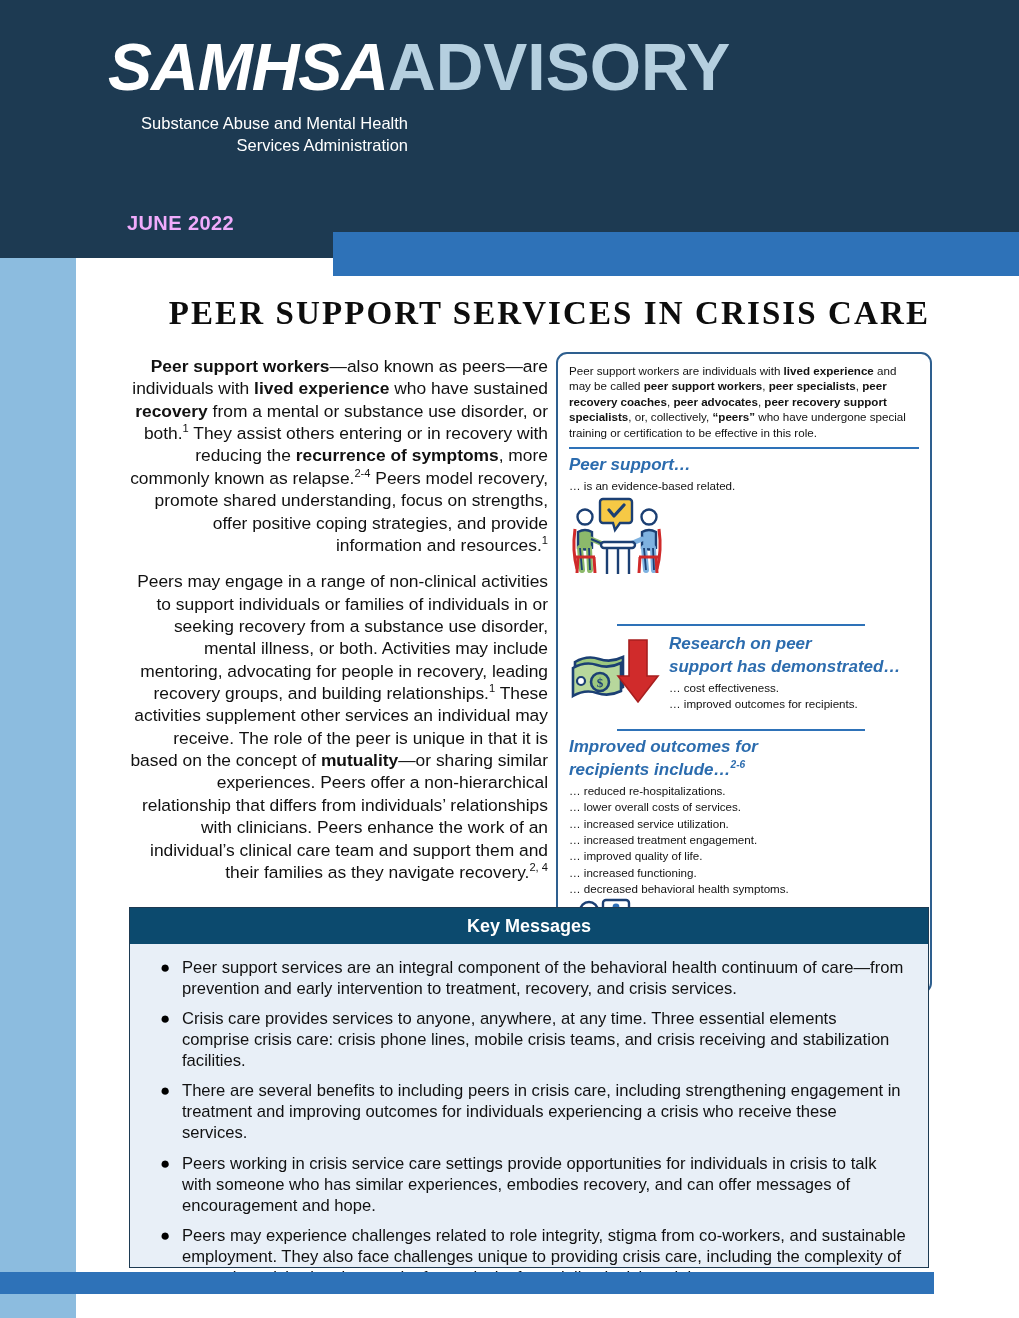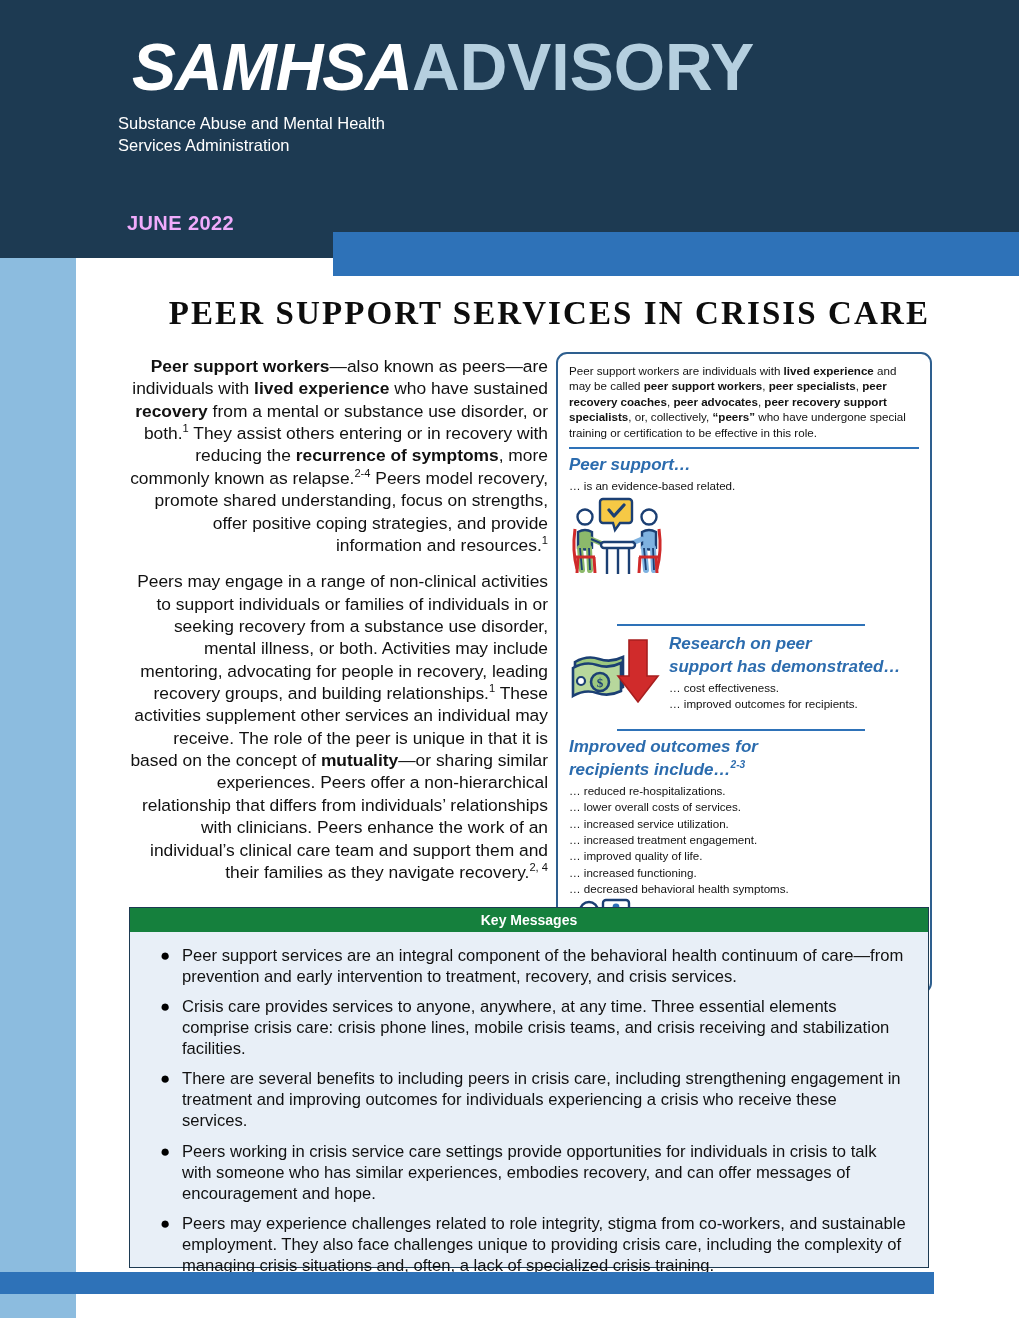--- a/index.html
+++ b/index.html
@@ -10,31 +10,31 @@
     overflow: hidden;
   }
   .page { position: relative; width: 1019px; height: 1318px; background: #fff; }
 
   
   .header-band {
     position: absolute; left: 0; top: 0; width: 1019px; height: 258px;
     background: #1d3a52;
   }
   .brand {
-    position: absolute; left: 132px; top: 34px;
+    position: absolute; left: 108px; top: 34px;
     font-style: italic; font-weight: bold;
     font-size: 66px; letter-spacing: -1px; line-height: 1;
     white-space: nowrap;
     text-align: right;
   }
   .brand .samhsa { color: #ffffff; font-style: italic; font-weight: bold; }
   .brand .advisory { color: #b5cfdf; font-style: normal; font-weight: bold; letter-spacing: 0px; }
   .agency {
     position: absolute; left: 118px; top: 112px;
-    width: 290px; text-align: left;
+    width: 290px; text-align: right;
     color: #ffffff; font-size: 16.5px; line-height: 1.35;
   }
   .issue-date {
     position: absolute; left: 127px; top: 212px;
     color: #f0abfc; font-size: 20px; font-weight: bold; letter-spacing: 0.4px;
   }
   .accent-bar {
     position: absolute; left: 333px; top: 232px; width: 686px; height: 44px;
     background: #2e72b8;
   }
@@ -84,23 +84,23 @@
 
   .research-block { display: flex; align-items: flex-start; gap: 6px; }
   .research-text { padding-top: 2px; }
 
   
   .keybox {
     position: absolute; left: 129px; top: 907px; width: 800px; height: 361px;
     border: 1.5px solid #1d3a52; background: #e8eff7;
   }
   .key-header {
-    height: 24px; background: #15803d; color: #ffffff;
+    height: 36px; background: #0c4a6e; color: #ffffff;
     display: flex; align-items: center; justify-content: center;
-    font-size: 14px; font-weight: bold;
+    font-size: 18px; font-weight: bold;
   }
   .key-list { padding: 13px 22px 8px 24px; }
   .key-li {
     display: flex; align-items: flex-start;
     margin-bottom: 9px; font-size: 16.6px; line-height: 1.27; color: #111;
   }
   .key-bullet {
     flex: 0 0 auto; width: 28px; font-size: 17px; line-height: 1.27;
     text-align: left; padding-left: 6px; color: #000;
   }
@@ -198,21 +198,21 @@
         <div class="sb-item">… cost effectiveness.</div>
         <div class="sb-item">… improved outcomes for recipients.</div>
       </div>
     </div>
 
     <div class="sb-rule indent"></div>
 
     <div class="sb-row">
       <div class="sb-textwrap">
         <div class="sb-head">Improved outcomes for</div>
-        <div class="sb-head"><span>recipients include…</span><sup>2-3</sup></div>
+        <div class="sb-head"><span>recipients include…</span><sup>2-6</sup></div>
         <div class="sb-item">… reduced re-hospitalizations.</div>
         <div class="sb-item">… lower overall costs of services.</div>
         <div class="sb-item">… increased service utilization.</div>
         <div class="sb-item">… increased treatment engagement.</div>
         <div class="sb-item">… improved quality of life.</div>
         <div class="sb-item">… increased functioning.</div>
         <div class="sb-item">… decreased behavioral health symptoms.</div>
       </div>
       <div class="sb-art">
         <svg width="108" height="176" viewBox="0 0 108 176">

